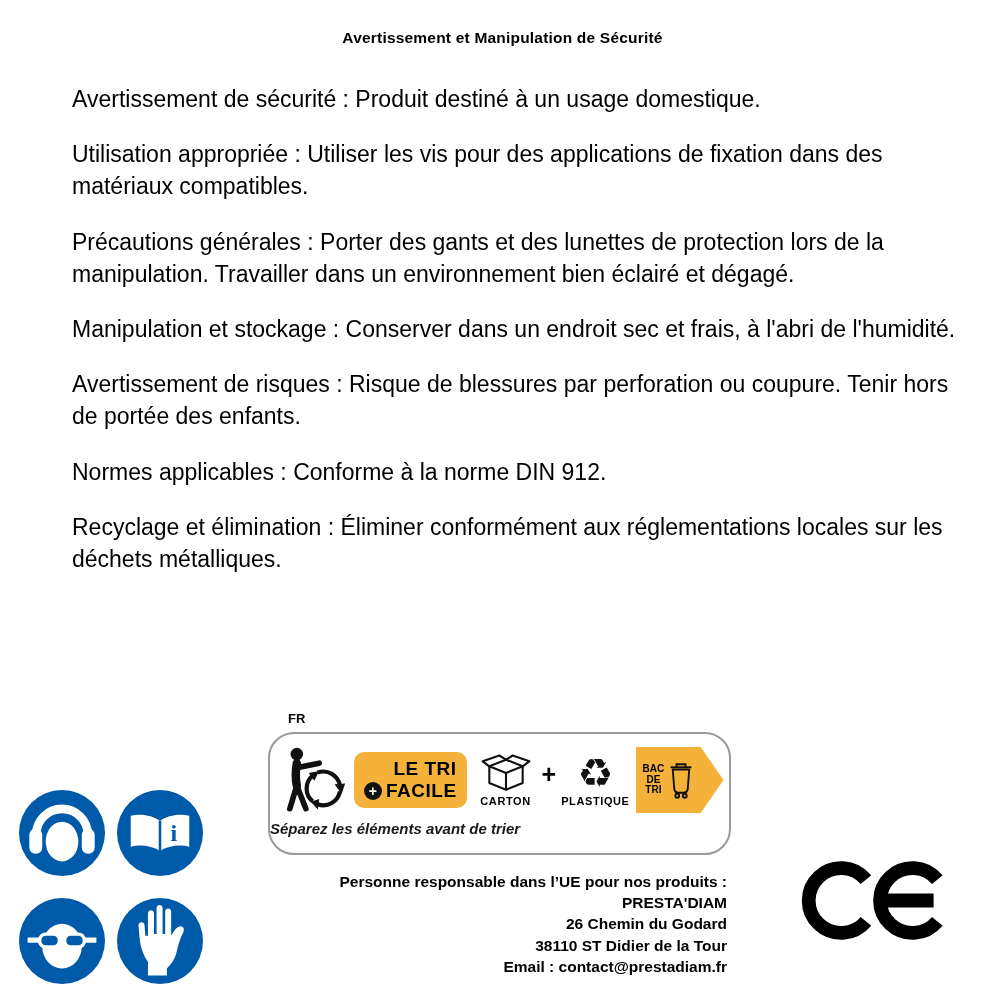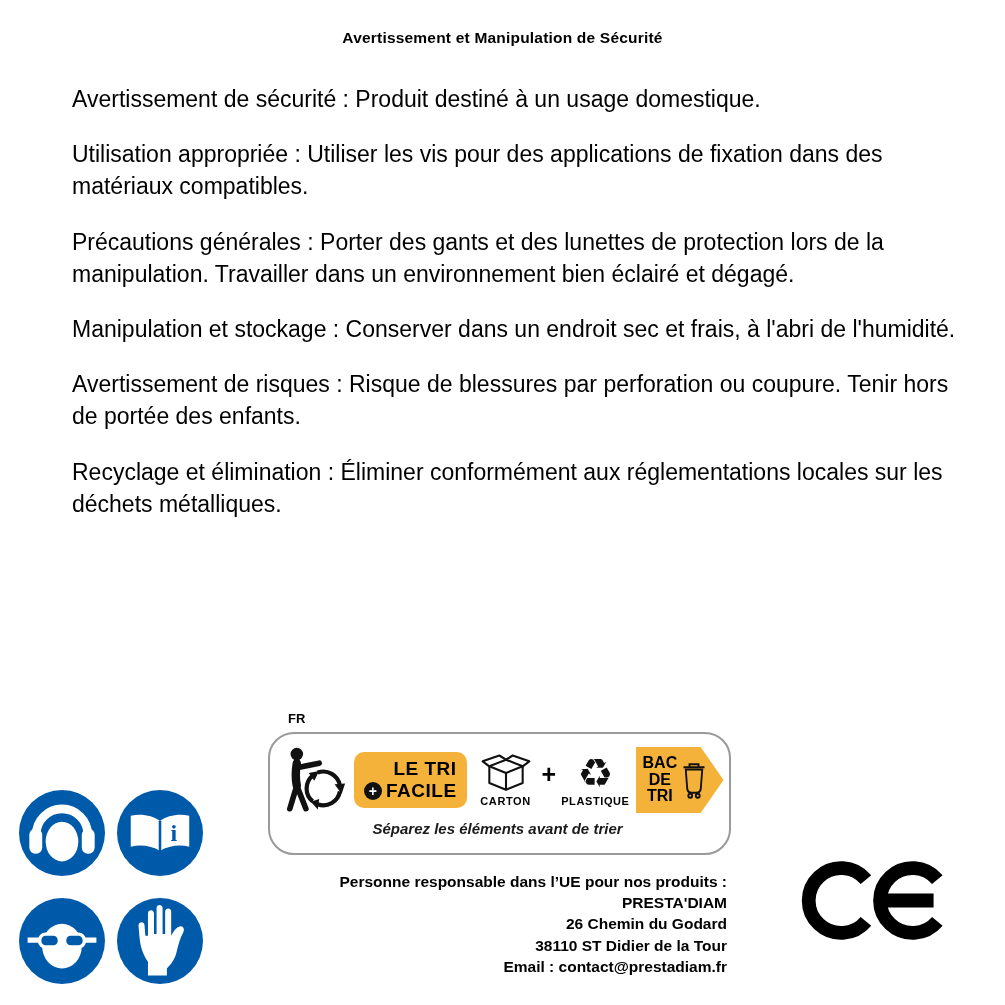--- a/index.html
+++ b/index.html
@@ -45,23 +45,23 @@
   .mat{display:flex;flex-direction:column;align-items:center;justify-content:center;
     flex:0 0 auto;min-width:62px;}
   .mat-label{font-size:11px;font-weight:bold;letter-spacing:.6px;margin-top:2px;}
   .carton-svg{width:58px;height:40px;}
   .recycle-glyph{font-size:40px;line-height:40px;color:#111;
     font-family:"DejaVu Sans", sans-serif;}
   .plus-sep{font-size:25px;font-weight:bold;margin:0 5px 12px 5px;}
   .bac-arrow{margin-left:6px;width:88px;height:66px;background:var(--yellow);
     clip-path:polygon(0 0,74% 0,100% 50%,74% 100%,0 100%);
     display:flex;align-items:center;padding-left:7px;gap:2px;flex:0 0 auto;}
-  .bac-text{font-size:16px;font-weight:800;line-height:1.05;text-align:center;}
+  .bac-text{font-size:10px;font-weight:800;line-height:1.05;text-align:center;}
   .bin-svg{width:30px;height:46px;}
-  .tri-tagline{text-align:center;padding-right:4px;margin-top:-2px;
+  .tri-tagline{text-align:left;padding-right:4px;margin-top:-2px;
     font-size:15px;font-weight:bold;font-style:italic;color:#1a1a1a;}
 
   
   .address{position:absolute;left:264px;top:871px;width:463px;text-align:right;
     font-size:15.5px;font-weight:bold;line-height:1.37;}
 
   
   .ce{position:absolute;left:799px;top:852px;width:150px;height:97px;}
   .ce svg{width:100%;height:100%;display:block;}
   .ce path{stroke:#000;stroke-width:17;fill:none;}
@@ -72,20 +72,21 @@
 <div class="page">
 
   <h1 class="title">Avertissement et Manipulation de Sécurité</h1>
 
   <div class="body-text">
     <p>Avertissement de sécurité : Produit destiné à un usage domestique.</p>
     <p>Utilisation appropriée : Utiliser les vis pour des applications de fixation dans des matériaux compatibles.</p>
     <p>Précautions générales : Porter des gants et des lunettes de protection lors de la manipulation. Travailler dans un environnement bien éclairé et dégagé.</p>
     <p>Manipulation et stockage : Conserver dans un endroit sec et frais, à l'abri de l'humidité.</p>
     <p>Avertissement de risques : Risque de blessures par perforation ou coupure. Tenir hors de portée des enfants.</p>
+    <p>Normes applicables : Conforme à la norme DIN 912.</p>
     <p>Recyclage et élimination : Éliminer conformément aux réglementations locales sur les déchets métalliques.</p>
   </div>
 
   <div class="icon-grid">
     <div class="picto">
       <svg class="picto-svg" viewBox="0 0 100 100">
         <path class="white-stroke" d="M20 52 A30 30 0 0 1 80 52" stroke-width="10"></path>
         <ellipse class="white-fill" cx="50" cy="60" rx="19" ry="23"></ellipse>
         <rect class="white-fill" x="12" y="45" width="15" height="29" rx="7"></rect>
         <rect class="white-fill" x="73" y="45" width="15" height="29" rx="7"></rect>

